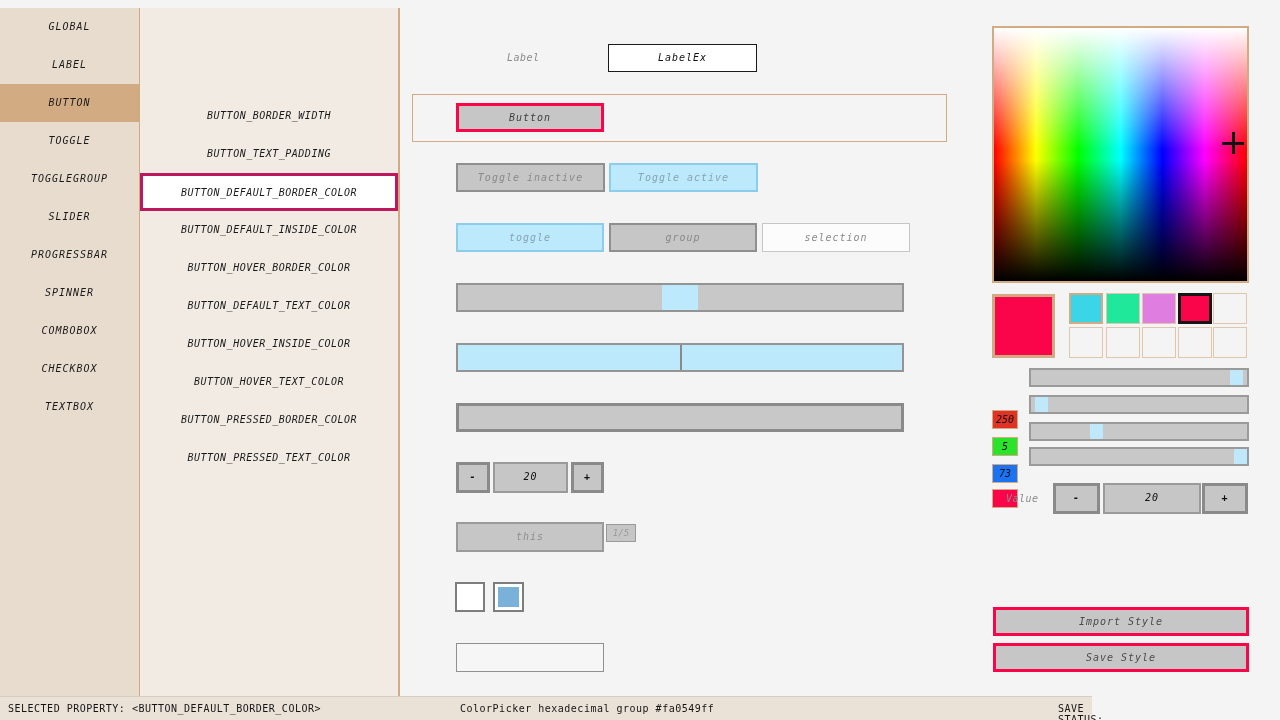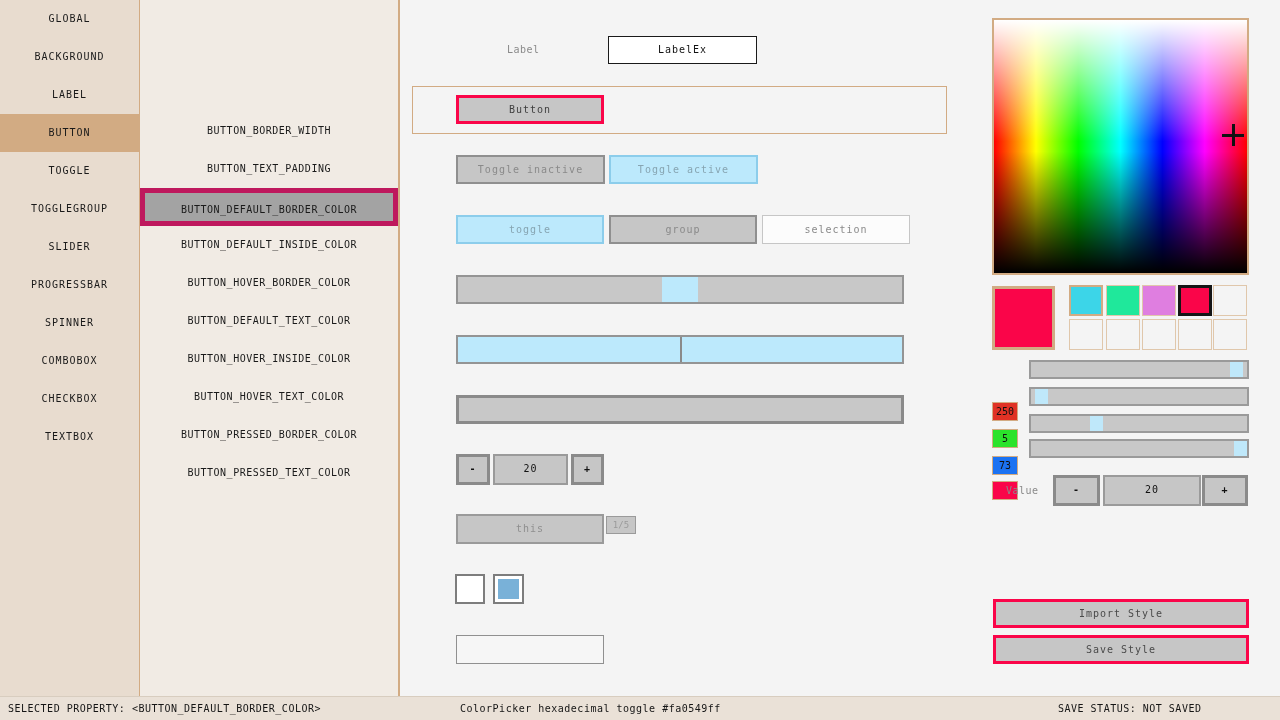--- a/index.html
+++ b/index.html
@@ -2,31 +2,31 @@
 <html><head>
 <meta charset="utf-8">
 <style>
   * { margin:0; padding:0; box-sizing:border-box; }
   html,body { width:1280px; height:720px; overflow:hidden; }
   body {
     font-family:"DejaVu Sans Mono","Liberation Mono",monospace;
     font-size:10px; letter-spacing:1px; color:#1a1a1a; background:#f4f4f4;
   }
   .app { position:relative; width:1280px; height:720px; }
-  .main { position:absolute; top:0; left:0; width:1280px; height:696px; display:flex; }
+  .main { position:absolute; top:8px; left:0; width:1280px; height:696px; display:flex;font-style:italic; }
 
   
   .sidebar { width:140px; height:696px; background:#e8dccf; border-right:1px solid #d2ab83; flex:none; }
   .side-item { height:38px; line-height:38px; text-align:center; cursor:default; }
   .side-item.selected { background:#d2ab83; }
 
   
-  .props { width:260px; height:696px; background:#f1ebe4; border-right:2px solid #d2ab83; padding-top:112px; flex:none; }
+  .props { width:260px; height:696px; background:#f1ebe4; border-right:2px solid #d2ab83; padding-top:89px; flex:none; }
   .prop-item { height:38px; line-height:38px; text-align:center; letter-spacing:0.5px; }
-  .prop-item.selected { background:#a3a3a3; border:5px solid #be185d; line-height:34px; }
+  .prop-item.selected { background:#ffffff; border:3px solid #be185d; line-height:34px; }
 
   
   .preview { position:relative; flex:1; height:696px; background:#f4f4f4; }
   .caption { position:absolute; color:#8a8a8a; letter-spacing:0.5px; }
   .label-caption { left:107px; top:44px; }
   .label-input { position:absolute; left:208px; top:36px; width:149px; height:28px;
     background:#ffffff; border:1px solid #1a1a1a; text-align:center; line-height:26px; color:#111; }
   .btn-frame { position:absolute; left:12px; top:86px; width:535px; height:48px; border:1px solid #d2ab83; }
   .widget { position:absolute; text-align:center; }
   .btn-preview { left:56px; top:95px; width:148px; height:29px; background:#c6c6c6;
@@ -76,36 +76,35 @@
   .value-caption { left:46px; top:485px; }
   .v-minus { left:93px;  top:475px; width:47px; height:31px; }
   .v-value { left:143px; top:475px; width:98px; height:31px; }
   .v-plus  { left:242px; top:475px; width:46px; height:31px; }
   .style-btn { position:absolute; left:33px; width:256px; height:29px; background:#c6c6c6;
     border:3px solid #fa0549; color:#4a4a4a; text-align:center; line-height:23px; }
   .import-btn { top:599px; }
   .save-btn { top:635px; }
 
   
-  .statusbar { position:absolute; left:0; top:696px; width:1280px; height:24px;
+  .statusbar { position:absolute; left:0; top:696px; width:1092px; height:24px;
     background:#eae1d7; border-top:1px solid #d8cdbf; }
   .statusbar span { position:absolute; top:6px; letter-spacing:0.5px; color:#151515; }
   .st-left { left:8px; }
   .st-mid  { left:460px; }
   .st-right{ left:1058px; }
 </style>
 </head>
 <body>
 
 <div class="app">
   <div class="main">
 
     <div class="sidebar">
       <div class="side-item">GLOBAL</div>
-      <div class="side-item">BACKGROUND</div>
       <div class="side-item">LABEL</div>
       <div class="side-item selected">BUTTON</div>
       <div class="side-item">TOGGLE</div>
       <div class="side-item">TOGGLEGROUP</div>
       <div class="side-item">SLIDER</div>
       <div class="side-item">PROGRESSBAR</div>
       <div class="side-item">SPINNER</div>
       <div class="side-item">COMBOBOX</div>
       <div class="side-item">CHECKBOX</div>
       <div class="side-item">TEXTBOX</div>
@@ -203,16 +202,16 @@
       <div class="widget spin-val v-value">20</div>
       <div class="widget spin-btn v-plus">+</div>
 
       <div class="style-btn import-btn" style="border-color: rgb(250, 5, 73);">Import Style</div>
       <div class="style-btn save-btn" style="border-color: rgb(250, 5, 73);">Save Style</div>
     </div>
   </div>
 
   <div class="statusbar">
     <span class="st-left">SELECTED PROPERTY: &lt;BUTTON_DEFAULT_BORDER_COLOR&gt;</span>
-    <span class="st-mid">ColorPicker hexadecimal toggle #fa0549ff</span>
+    <span class="st-mid">ColorPicker hexadecimal group #fa0549ff</span>
     <span class="st-right">SAVE STATUS: NOT SAVED</span>
   </div>
 </div>
 
 </body></html>

